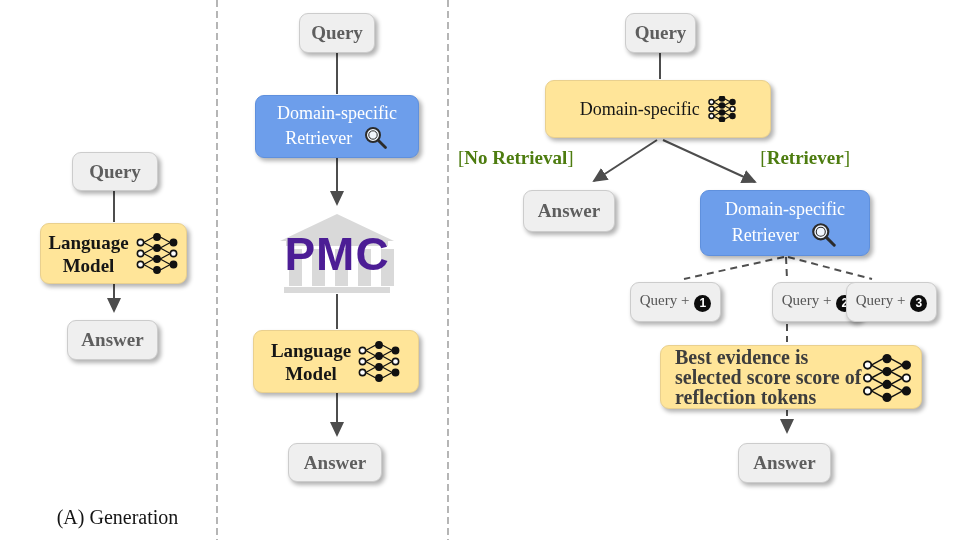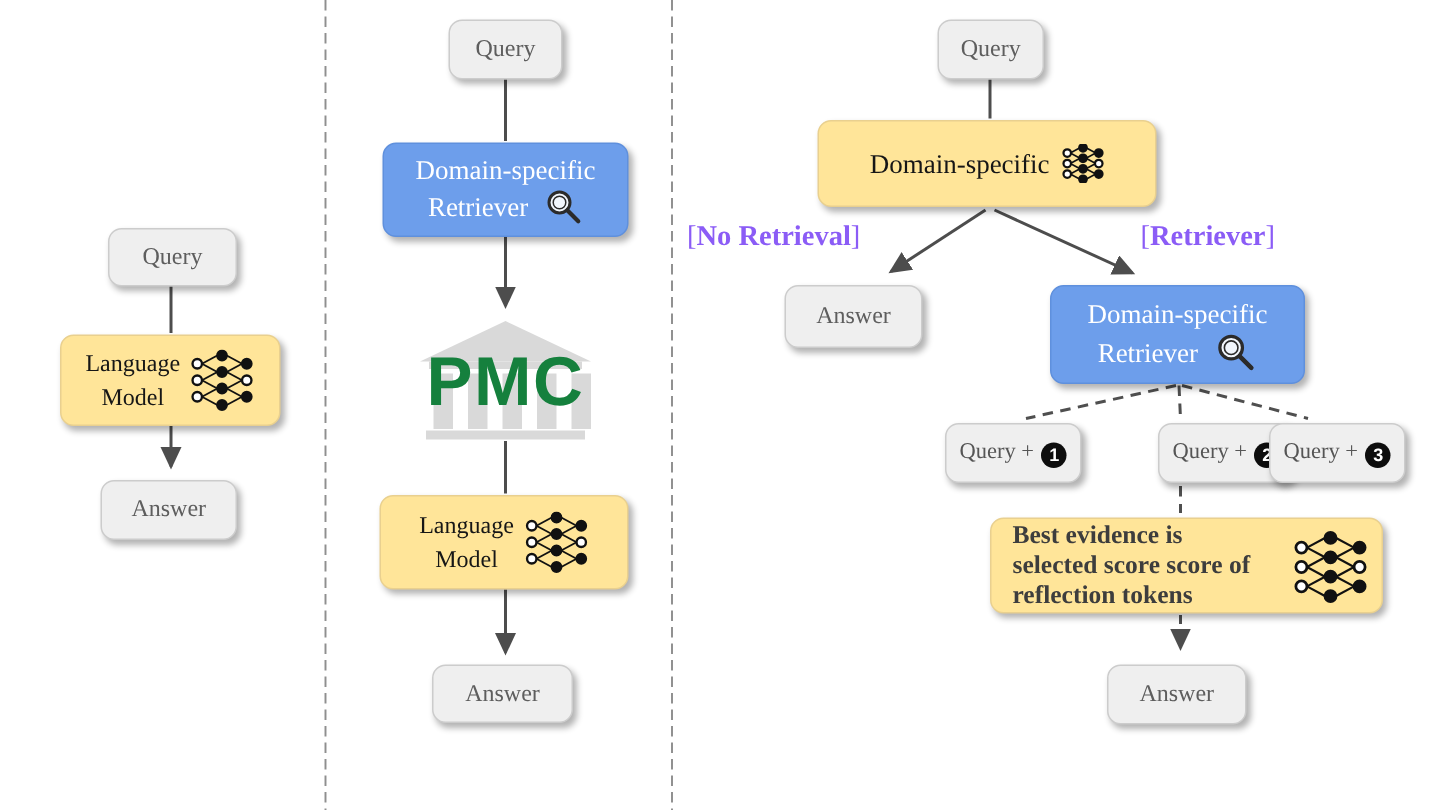--- a/index.html
+++ b/index.html
@@ -9,41 +9,41 @@
   }
   .overlay{position:absolute;left:0;top:0;pointer-events:none;}
   .box{
     position:absolute;display:flex;align-items:center;justify-content:center;
     border-radius:9px;box-sizing:border-box;text-align:center;
     box-shadow:2.5px 3px 4px rgba(0,0,0,0.30);
   }
   .gray{background:#efefef;border:1px solid #cccccc;color:#5e5e5e;}
   .yellow{background:#ffe599;border:1px solid #e9d08f;color:#161616;}
   .blue{background:#6d9eeb;border:1px solid #5f90dd;color:#ffffff;}
-  .lbl-lg{font-size:16px;}
+  .lbl-lg{font-size:19px;font-weight:bold;}
   .lbl-md{font-size:18px;}
   .two-line{line-height:23px;}
   .caption{
     position:absolute;font-size:20px;color:#141414;text-align:center;
   }
-  .branch-label{position:absolute;font-size:19px;color:#8b5cf6;white-space:nowrap;}
+  .branch-label{position:absolute;font-size:19px;color:#4d7c0f;white-space:nowrap;}
   .branch-label b{font-weight:bold;}
   .num-badge{
     display:inline-block;width:17px;height:17px;border-radius:50%;
     background:#0d0d0d;color:#ffffff;font-family:"Liberation Sans","DejaVu Sans",sans-serif;
     font-weight:bold;font-size:12px;line-height:17px;text-align:center;
     margin-left:5px;vertical-align:-2px;
   }
   .q-small{font-size:15px;color:#555555;}
   .evidence-text{
-    text-align:left;font-weight:bold;font-size:17px;line-height:20px;color:#3d3d3d;
+    text-align:left;font-weight:bold;font-size:20px;line-height:20px;color:#3d3d3d;
   }
   .pmc-text{
     position:absolute;font-family:"Liberation Sans","DejaVu Sans",sans-serif;
-    font-weight:bold;font-size:46px;letter-spacing:1px;color:#15803d;text-align:center;
+    font-weight:bold;font-size:46px;letter-spacing:1px;color:#4c1d95;text-align:center;
   }
   .icon{display:inline-block;flex:none;}
 </style>
 </head>
 <body>
 
 <div id="canvas">
 
   <svg class="overlay" width="960" height="540">
     <defs>
@@ -109,20 +109,21 @@
           <circle cx="49" cy="26" r="4" fill="#fff"></circle>
           <circle cx="49" cy="40" r="4" fill="#111"></circle>
       </g>
     </svg>
   </div>
 
   <div class="box gray lbl-lg" style="left:67px;top:320px;width:91px;height:40px;">
     <span>Answer</span>
   </div>
 
+  <div class="caption" style="left:20px;top:506px;width:195px;">(A) Generation</div>
 
   <div class="box gray lbl-lg" style="left:299px;top:13px;width:76px;height:40px;">
     <span>Query</span>
   </div>
 
   <div class="box blue lbl-md two-line" style="left:255px;top:95px;width:164px;height:63px;">
     <span>
       <span>Domain-specific</span><br>
       <span>Retriever</span>
       <svg class="icon" width="26" height="26" viewBox="0 0 26 26" style="vertical-align:-7px;margin-left:6px;">

